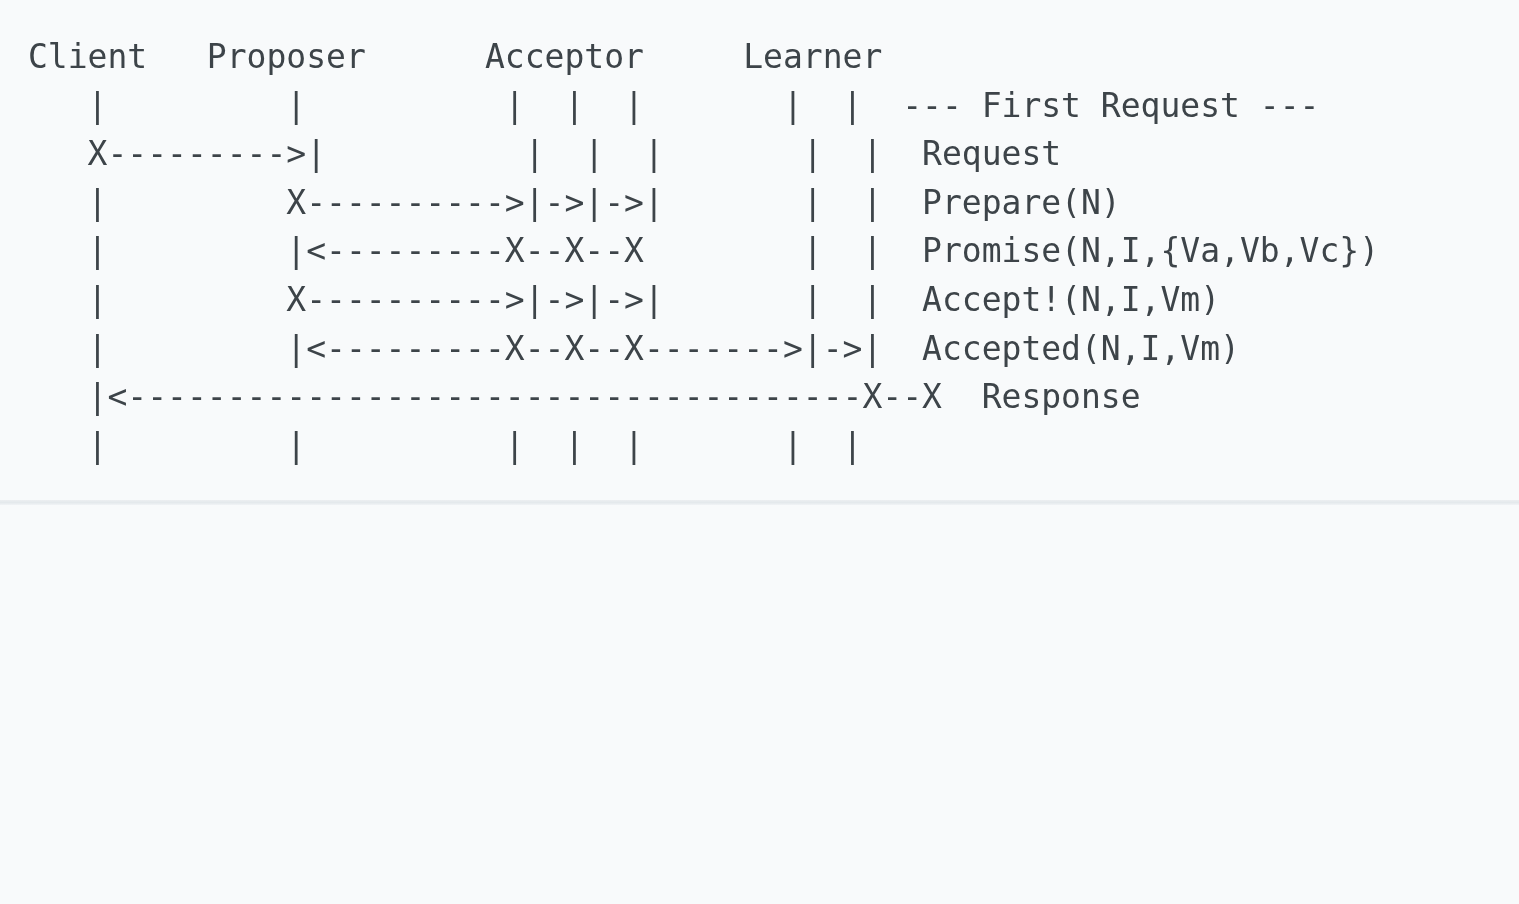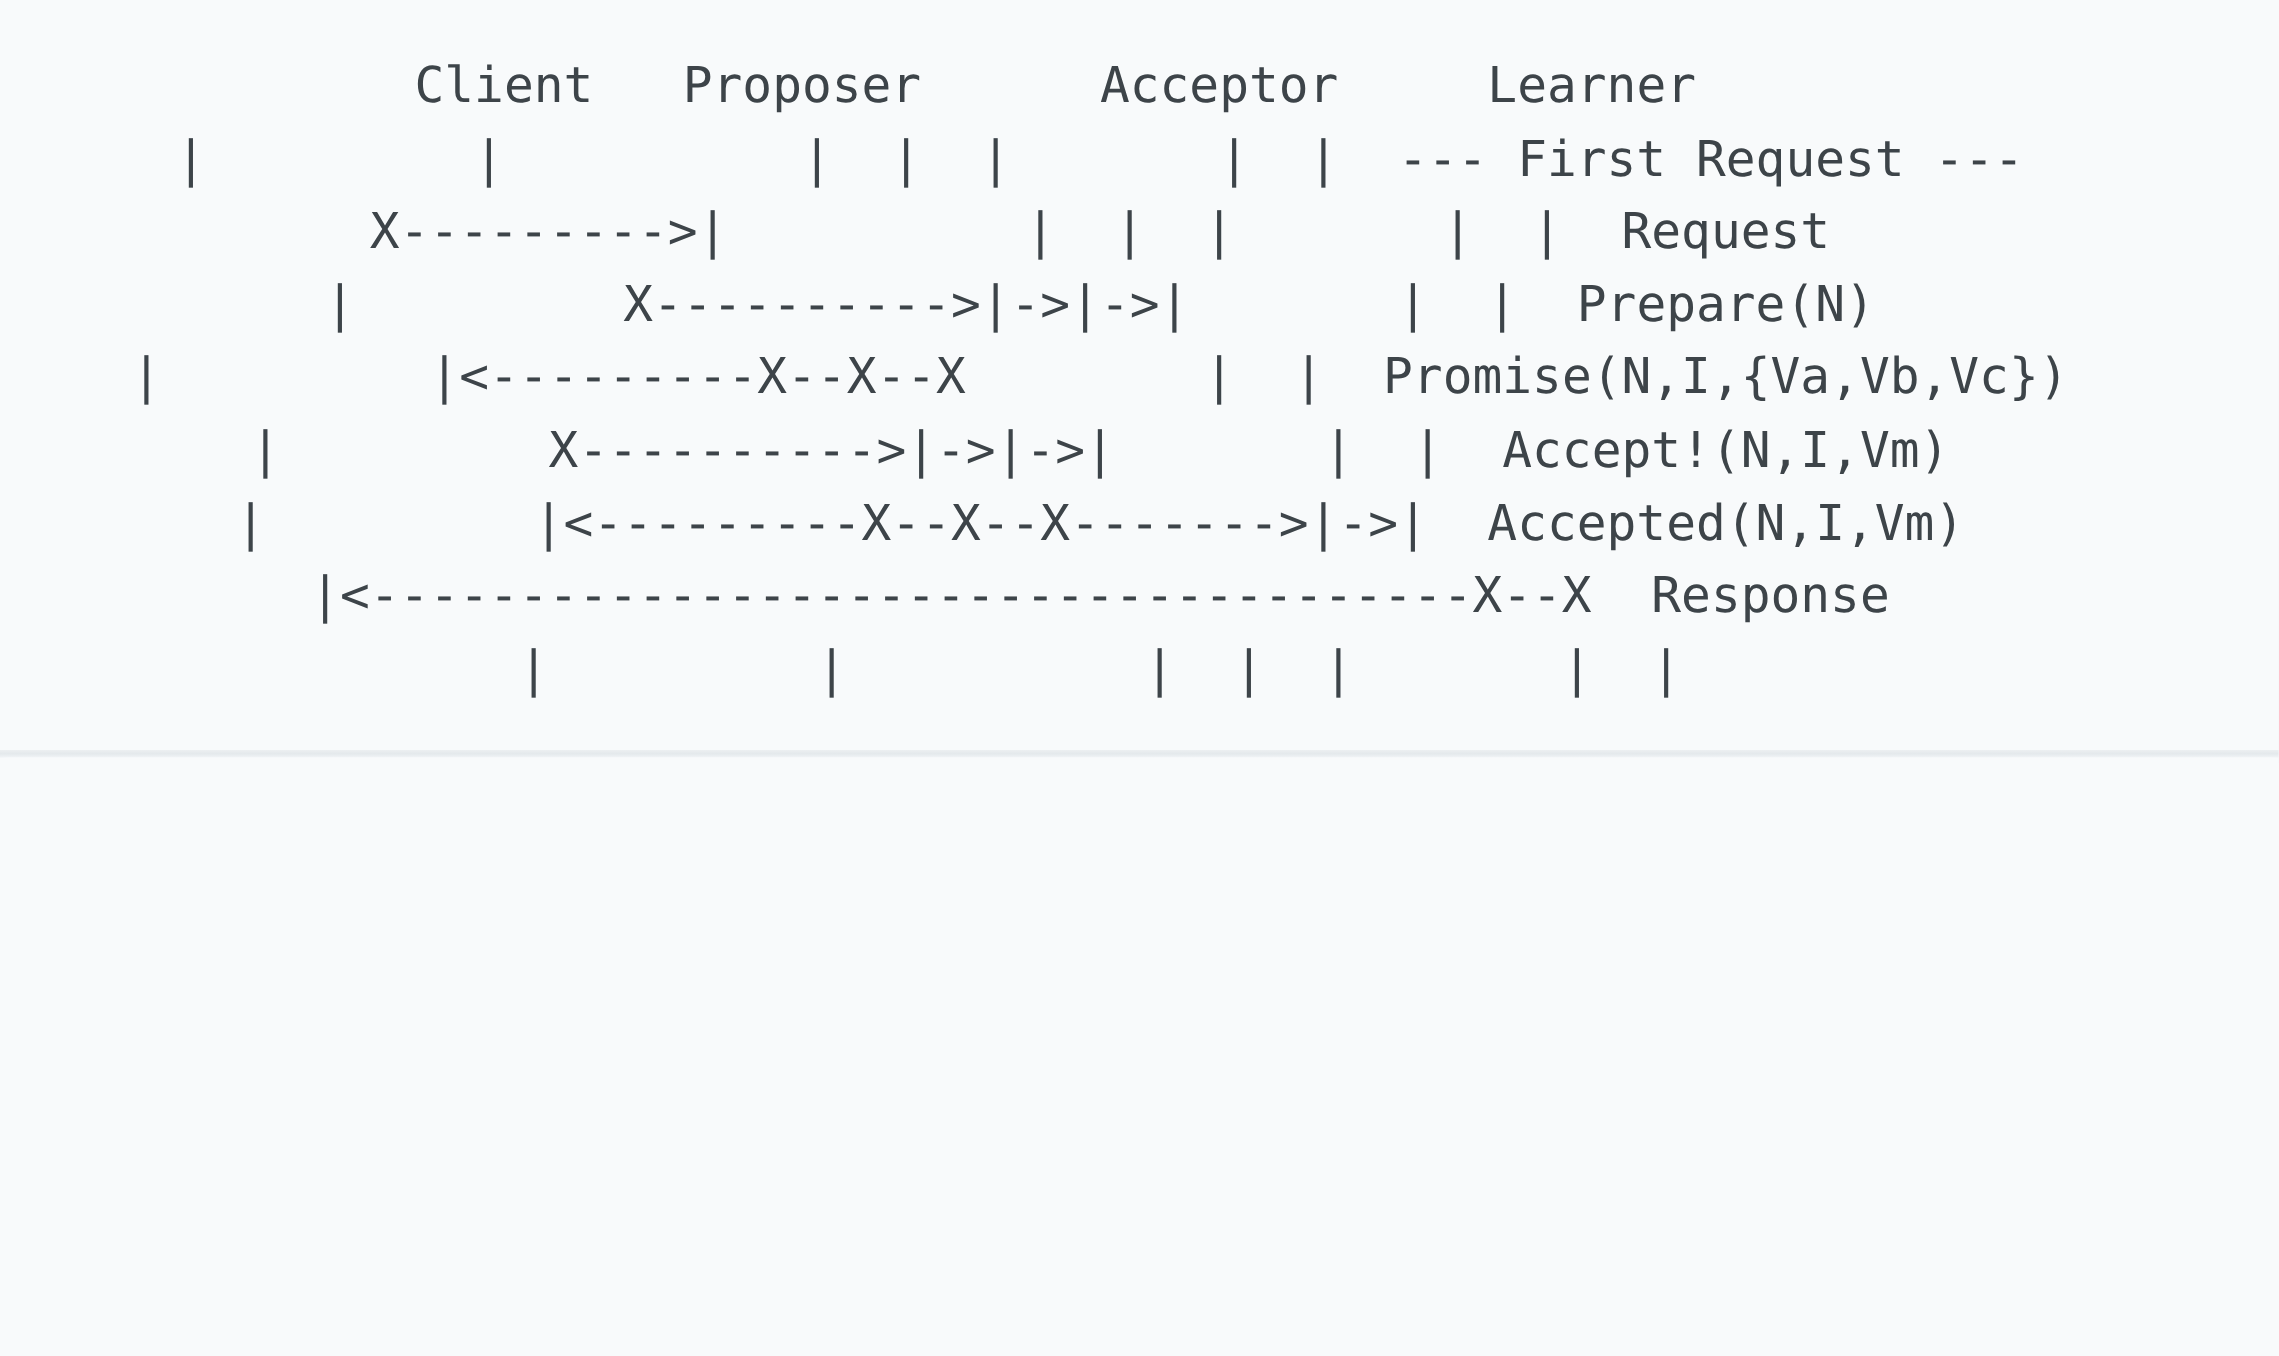--- a/index.html
+++ b/index.html
@@ -39,21 +39,20 @@
 
   .block {
     position: absolute;
     left: 0;
     width: 1519px;
     white-space: pre;
     color: #3c4348;
     font-family: "DejaVu Sans Mono", "Liberation Mono", monospace;
     font-weight: 400;
     letter-spacing: 0;
-    text-align: center;
   }
 
   #block-first {
     top: 0px;
     height: 500px;
     background: #f8fafb;
   }
   #block-following {
     top: 505px;
     height: 399px;

